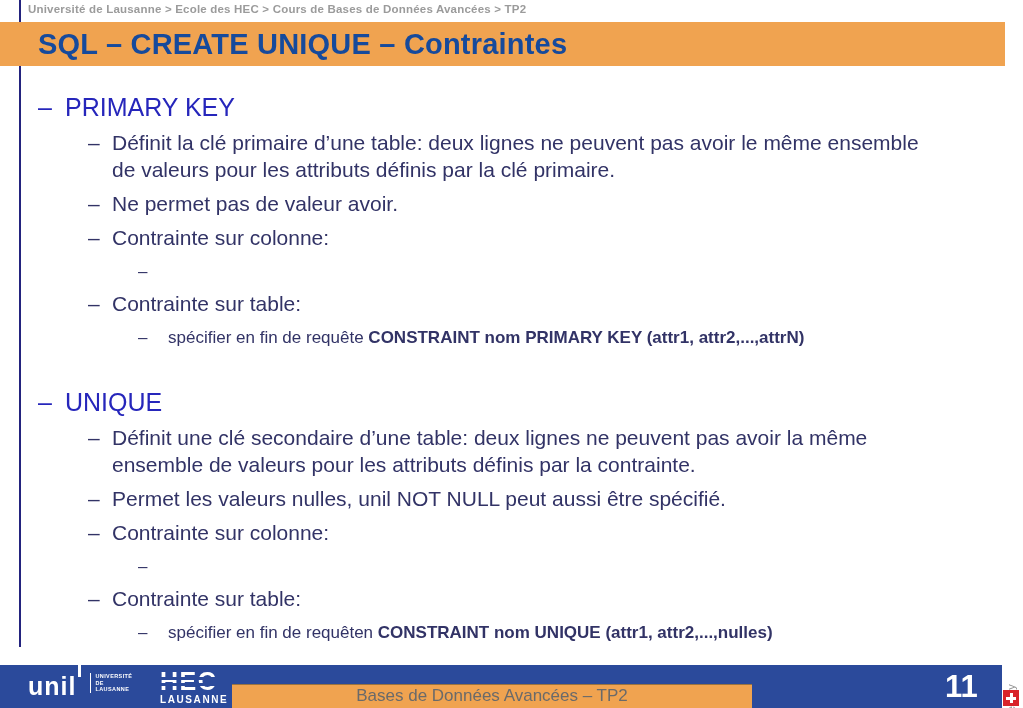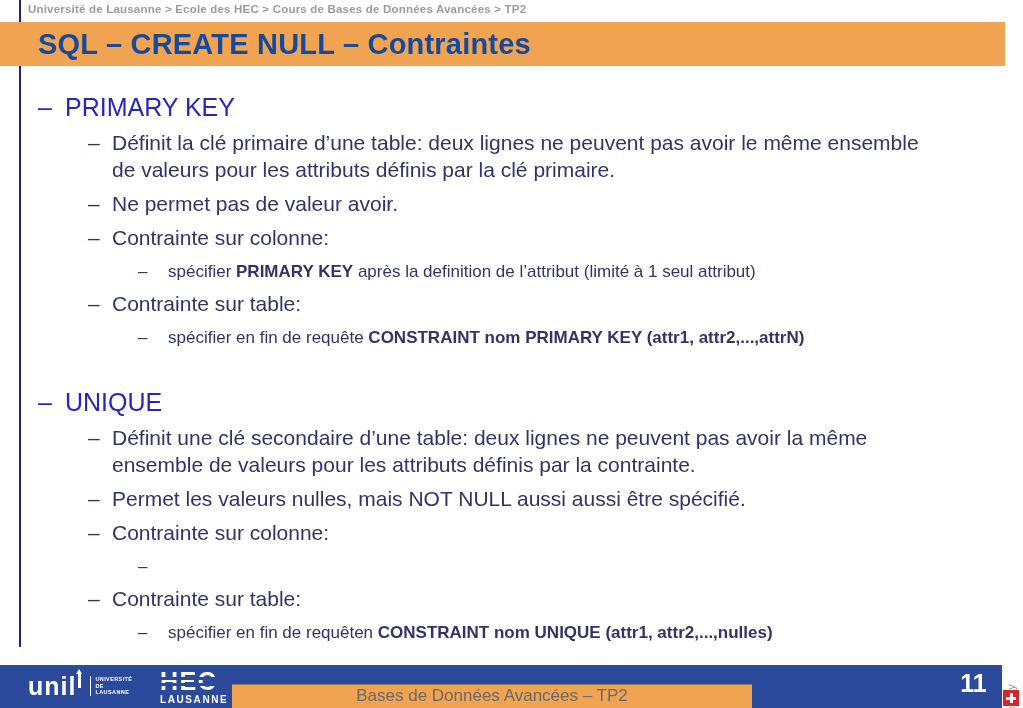--- a/index.html
+++ b/index.html
@@ -36,21 +36,21 @@
   .l2 .marker { margin-left:88px; width:24px; }
   .l3 { color:#323366; font-size:17px; line-height:22px; margin-top:10px; }
   .l3 .marker { margin-left:138px; width:30px; }
   .gap-before { margin-top:38px; }
   b { font-weight:bold; }
 
   
   .bottombar { position:absolute; left:0; top:665px; width:1002px; height:43px; background:#2B4A9B; }
 
   
-  .unil { position:absolute; left:28px; top:8px; display:flex; align-items:center; color:#fff; }
+  .unil { position:absolute; left:28px; top:8px; display:flex; align-items:flex-start; color:#fff; }
   .unil-word { font-size:25px; font-weight:bold; letter-spacing:1px; line-height:26px; }
   .unil-tower { position:relative; width:3px; height:14px; background:#fff; margin:-10px 4px 0 2px; }
   .unil-tower:before {
     content:""; position:absolute; left:-2px; top:-5px; width:0; height:0;
     border-left:3.5px solid transparent; border-right:3.5px solid transparent; border-bottom:5px solid #fff;
   }
   .unil-sub { margin-left:5px; border-left:1px solid #fff; padding-left:4px; display:flex; flex-direction:column; }
   .unil-sub span { font-size:5.5px; line-height:6.5px; letter-spacing:0.4px; font-weight:bold; }
 
   
@@ -63,22 +63,22 @@
 
   
   .footerstrip {
     position:absolute; left:232px; top:684px; width:520px; height:24px;
     background:#F0A350; border-top:1px solid #9a7340; box-sizing:border-box; text-align:center;
   }
   .footerstrip .cap { font-size:17px; color:#6a6a6a; line-height:22px;border-radius:7px; }
 
   
   .pagenum {
-    position:absolute; left:945px; top:669px; width:57px; text-align:center;
-    color:#ffffff; font-weight:bold; font-size:25px;
+    position:absolute; left:945px; top:669px; width:57px; 
+    color:#ffffff; font-weight:bold; font-size:31px;
   }
 
   
   .swiss {
     position:absolute; right:6px; bottom:24px; transform-origin:100% 100%;
     transform:rotate(-90deg); font-size:11px; color:#8F8F8F; white-space:nowrap; letter-spacing:0.3px;
   }
   .flag { position:absolute; right:4px; bottom:2px; width:16px; height:16px; background:#D8232A; }
   .flag .h { position:absolute; left:3px; top:6.5px; width:10px; height:3px; background:#fff; }
   .flag .v { position:absolute; left:6.5px; top:3px; width:3px; height:10px; background:#fff; }
@@ -86,21 +86,21 @@
 </head>
 <body>
 
 <div id="slide">
 
   <div class="vline"></div>
 
   <div class="breadcrumb">Université de Lausanne &gt; Ecole des HEC &gt; Cours de Bases de Données Avancées &gt; TP2</div>
 
   <div class="titlebar">
-    <div class="t">SQL – CREATE NULL – Contraintes</div>
+    <div class="t">SQL – CREATE UNIQUE – Contraintes</div>
   </div>
 
   <div class="content">
 
     <div class="row l1">
       <span class="marker">–</span>
       <span class="txt">PRIMARY KEY</span>
     </div>
 
     <div class="row l2">
@@ -113,21 +113,20 @@
       <span class="txt">Ne permet pas de valeur avoir.</span>
     </div>
 
     <div class="row l2">
       <span class="marker">–</span>
       <span class="txt">Contrainte sur colonne:</span>
     </div>
 
     <div class="row l3">
       <span class="marker">–</span>
-      <span class="txt"><span>spécifier </span><b>PRIMARY KEY</b><span> après la definition de l’attribut (limité à 1 seul attribut)</span></span>
     </div>
 
     <div class="row l2">
       <span class="marker">–</span>
       <span class="txt">Contrainte sur table:</span>
     </div>
 
     <div class="row l3">
       <span class="marker">–</span>
       <span class="txt"><span>spécifier en fin de requête </span><b>CONSTRAINT nom PRIMARY KEY (attr1, attr2,...,attrN)</b><span></span></span>
@@ -138,21 +137,21 @@
       <span class="txt">UNIQUE</span>
     </div>
 
     <div class="row l2">
       <span class="marker">–</span>
       <span class="txt">Définit une clé secondaire d’une table: deux lignes ne peuvent pas avoir la même ensemble de valeurs pour les attributs définis par la contrainte.</span>
     </div>
 
     <div class="row l2">
       <span class="marker">–</span>
-      <span class="txt">Permet les valeurs nulles, mais NOT NULL aussi aussi être spécifié.</span>
+      <span class="txt">Permet les valeurs nulles, unil NOT NULL peut aussi être spécifié.</span>
     </div>
 
     <div class="row l2">
       <span class="marker">–</span>
       <span class="txt">Contrainte sur colonne:</span>
     </div>
 
     <div class="row l3">
       <span class="marker">–</span>
     </div>

